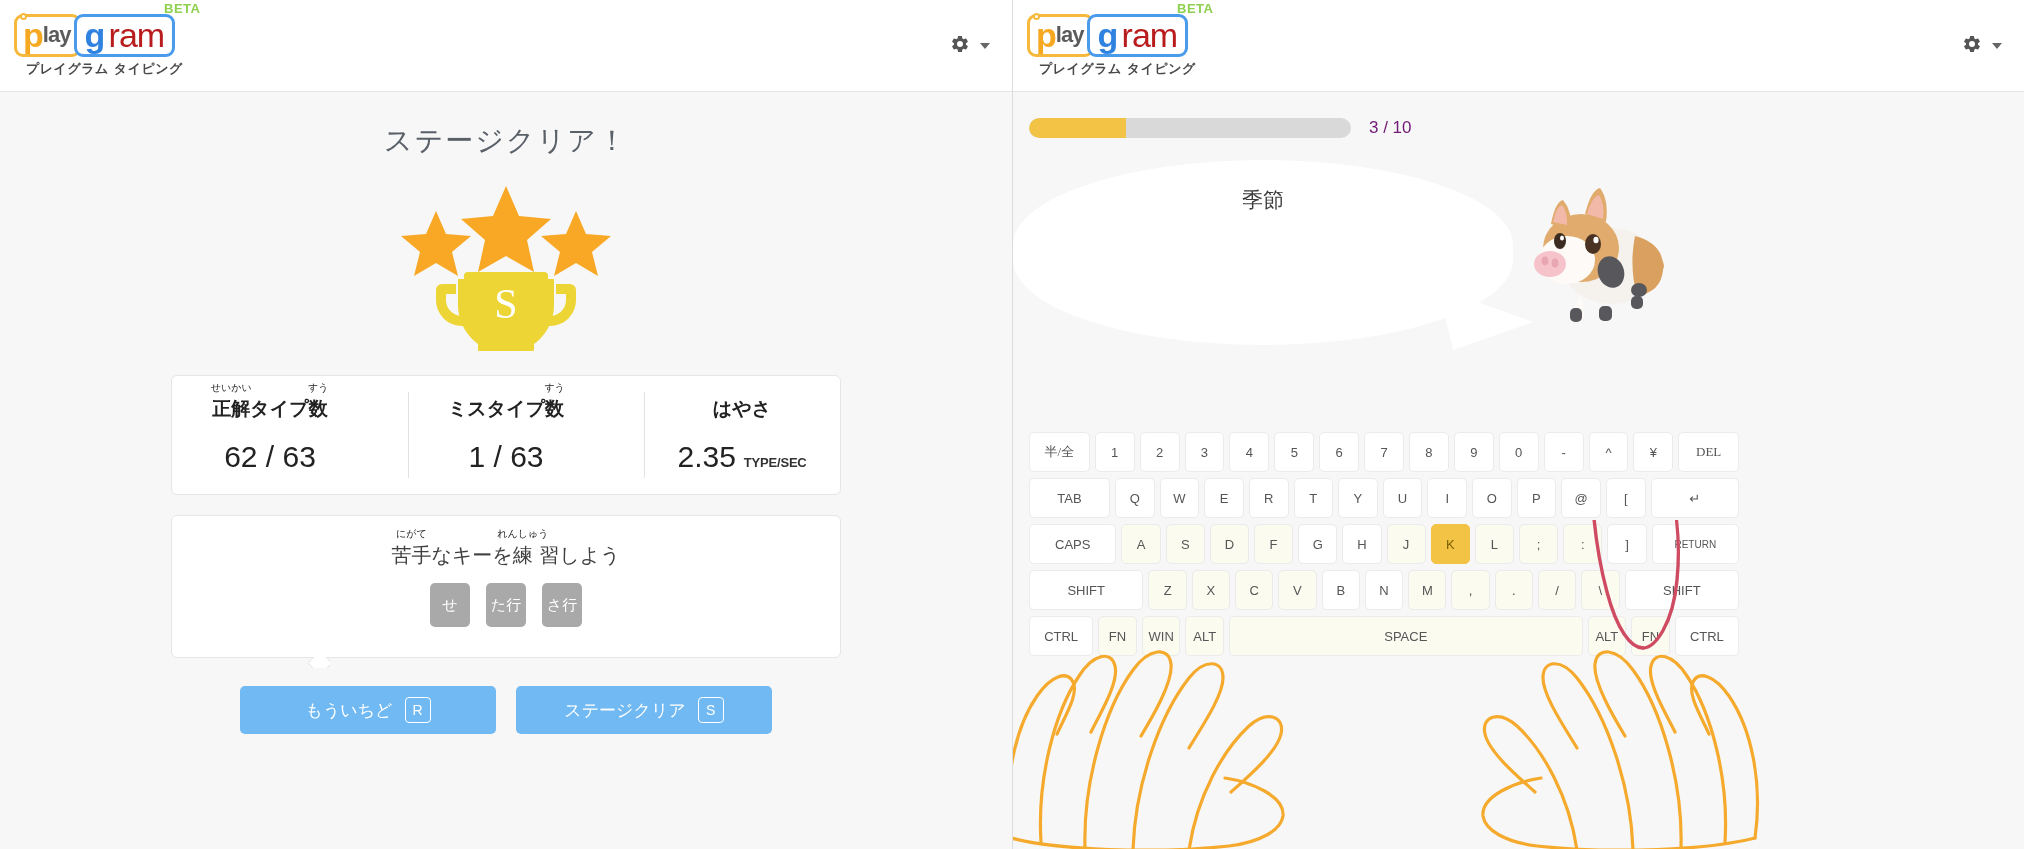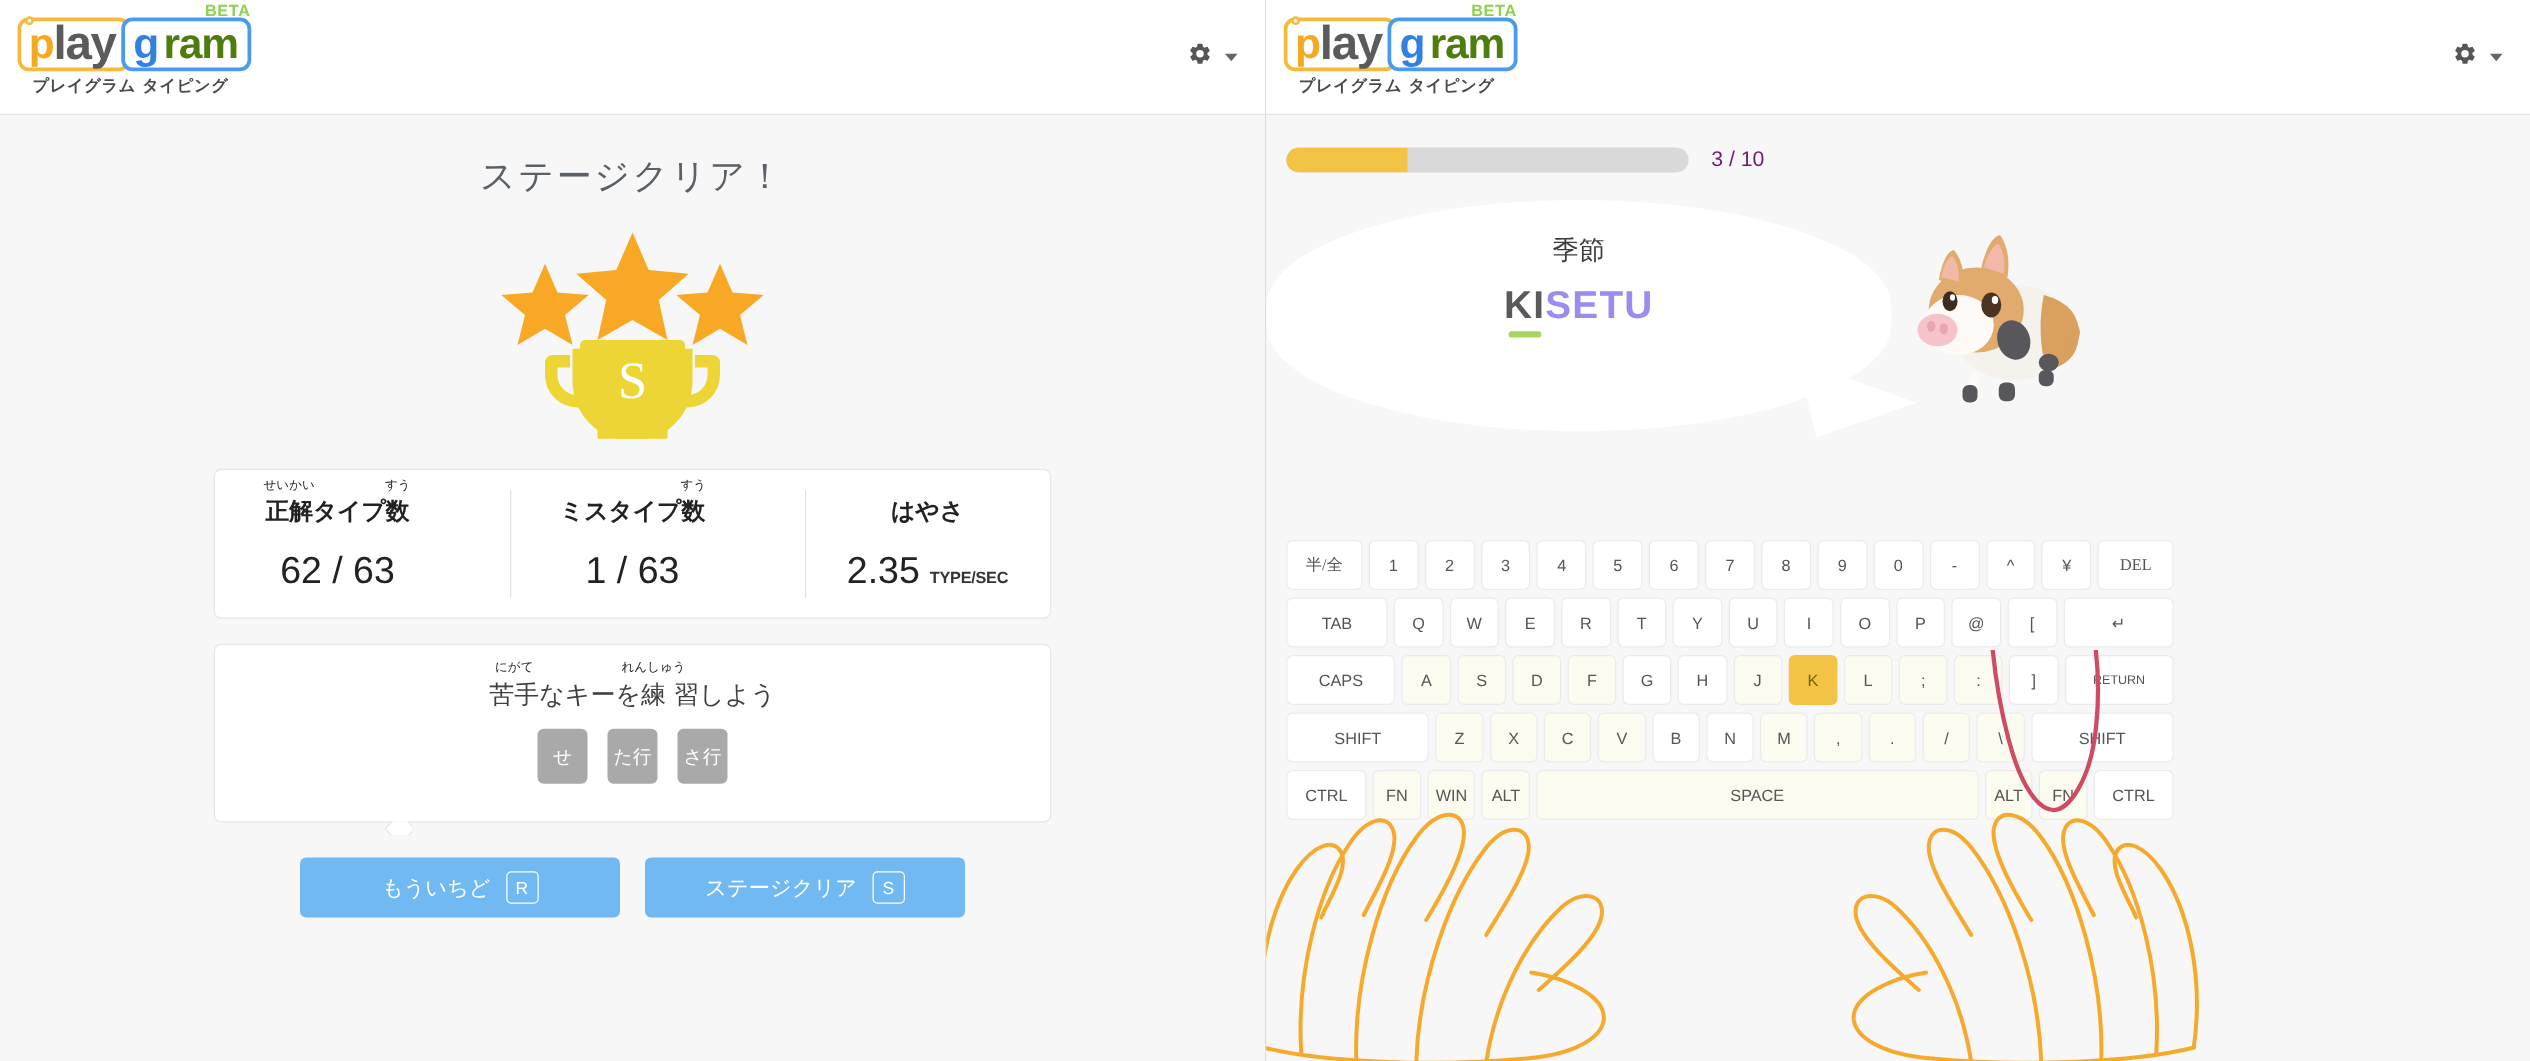--- a/index.html
+++ b/index.html
@@ -28,28 +28,28 @@
   }
   .logo-play .dot {
     position: absolute; top: -4px; left: 3px; width: 7px; height: 7px;
     border: 2px solid #f6b93b; border-radius: 50%; background: #fff;
   }
   .logo-play .p {
     color: #f6a821; font-weight: bold; font-size: 34px; line-height: 34px;
     position: relative; letter-spacing: -1px;
   }
   .logo-play .lay {
-    color: #5b5b5b; font-weight: bold; font-size: 38px; line-height: 34px; letter-spacing: -1px;
+    color: #5b5b5b; font-weight: bold; font-size: 22px; line-height: 34px; letter-spacing: -1px;
   }
   .logo-gram {
     border: 3px solid #4a9bec; border-radius: 9px; background: #fff;
     margin-left: -7px; padding: 1px 8px 2px 7px; z-index: 2;
   }
   .logo-gram .g { color: #2f82e0; font-weight: bold; font-size: 34px; line-height: 34px; letter-spacing: -1px; }
-  .logo-gram .ram { color: #4d7c0f; font-weight: bold; font-size: 34px; line-height: 34px; letter-spacing: -1px; }
+  .logo-gram .ram { color: #b91c1c; font-weight: normal; font-size: 34px; line-height: 34px; letter-spacing: -1px; }
   .logo-beta {
     position: absolute; top: -13px; left: 150px;
     color: #8ed14f; font-weight: bold; font-size: 13px; letter-spacing: .5px;
   }
   .logo-sub {
     margin-top: 3px; margin-left: 12px; font-size: 13px; font-weight: bold;
     color: #4a4a4a; letter-spacing: .5px; font-family: "DejaVu Sans", sans-serif;
   }
   .hdr-right { display: flex; align-items: center; gap: 10px; color: #555; }
   .gear { width: 20px; height: 20px; }
@@ -294,26 +294,20 @@
         </div>
         <span class="prog-text">3 / 10</span>
       </div>
     </div>
 
     <div style="position:relative; height:240px; margin-top:22px;">
       <div style="position:absolute; left:0; top:0; width:500px; height:185px; background:#fff; border-radius:50% / 46%;"></div>
       <div style="position:absolute; left:425px; top:128px; width:95px; height:62px; background:#fff; clip-path:polygon(0 0, 100% 55%, 16% 100%);"></div>
       <div style="position:absolute; left:0; top:26px; width:500px; text-align:center;">
         <div class="kanji">季節</div>
-        <div class="romaji">
-          <span class="char-col">
-            <span class="done">KI</span>
-            <span class="underbar"></span>
-          </span><span class="char-col"><span class="todo">SETU</span></span>
-        </div>
       </div>
 
       <svg style="position:absolute; left:510px; top:18px;" width="150" height="150" viewBox="0 0 150 150">
         <ellipse cx="88" cy="88" rx="48" ry="38" fill="#f5f2ee"></ellipse>
         <path d="M112,58 q30,8 28,34 q-2,22 -26,26 q-8,-30 -2,-60z" fill="#d9a05f"></path>
         <ellipse cx="58" cy="70" rx="38" ry="34" fill="#e0ab6c"></ellipse>
         <path d="M28,46 q4,-22 12,-24 q9,10 8,30z" fill="#e0ab6c"></path>
         <path d="M30,44 q3,-15 9,-17 q6,8 5,20z" fill="#f3b9a8"></path>
         <path d="M62,36 q6,-24 15,-26 q9,12 6,34z" fill="#e0ab6c"></path>
         <path d="M64,36 q5,-17 12,-19 q6,9 4,24z" fill="#f3b9a8"></path>

